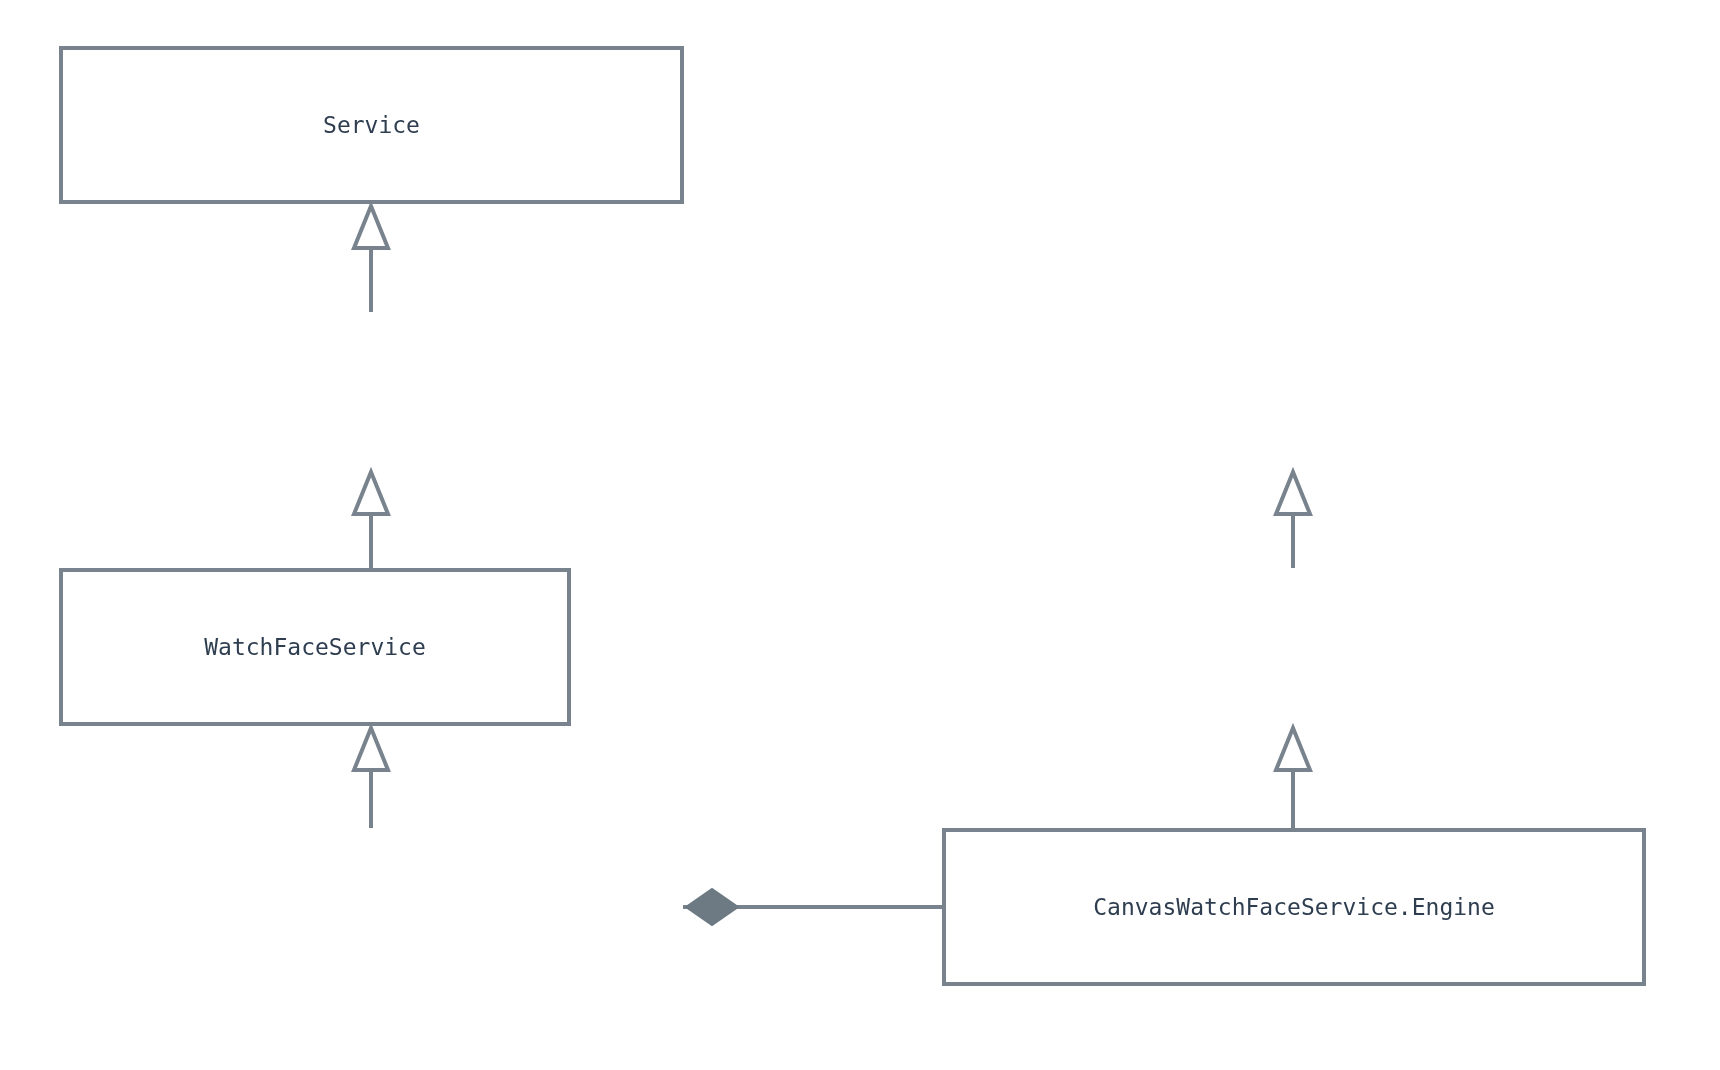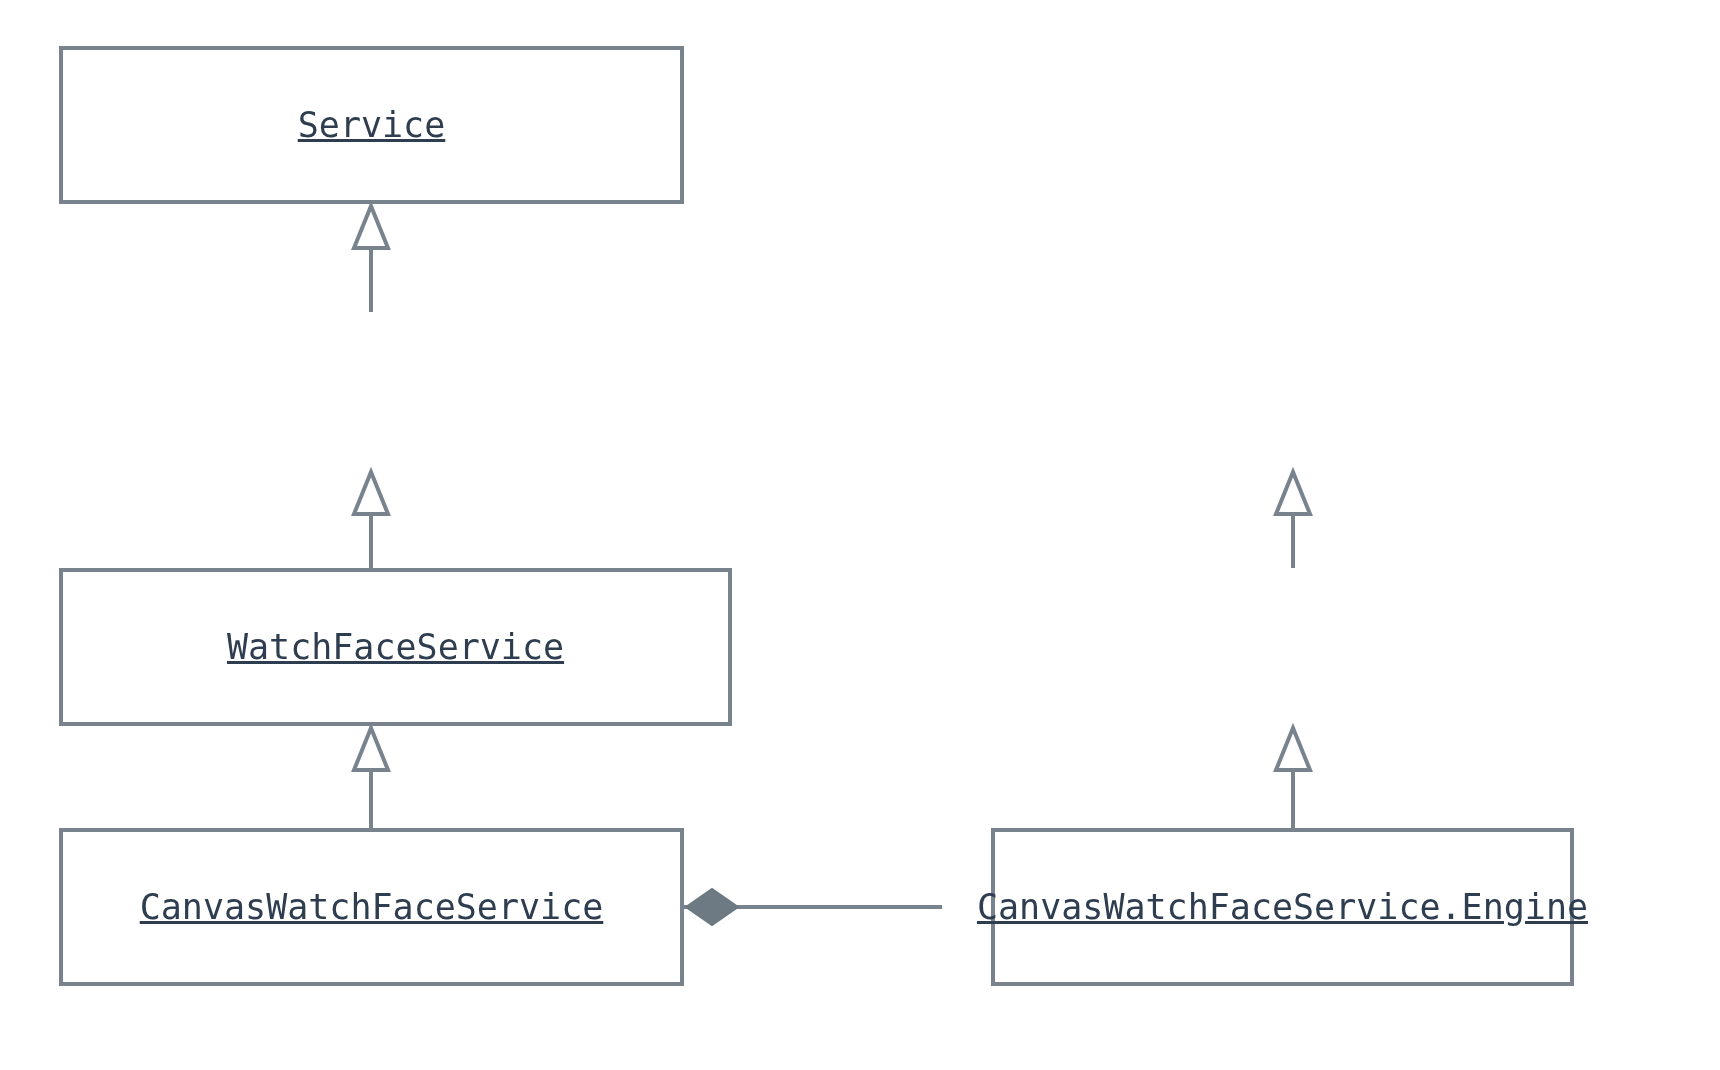--- a/index.html
+++ b/index.html
@@ -21,25 +21,24 @@
   }
   .class-box {
     position: absolute;
     background: var(--box-fill);
     border: 4px solid var(--border);
     display: flex;
     align-items: center;
     justify-content: center;
   }
   .class-label {
-    font-size: 35px;
+    font-size: 23px;
     color: var(--text);
     white-space: nowrap;
     letter-spacing: 0px;
-    text-decoration: underline;
   }
   svg.connectors {
     position: absolute;
     left: 0; top: 0;
     width: 1720px;
     height: 1070px;
     pointer-events: none;
   }
   .edge-line {
     stroke: var(--border);
@@ -95,27 +94,24 @@
       <line class="edge-line" x1="683" y1="907" x2="942" y2="907"></line>
       <polygon class="diamond" points="686,907 712,889 738,907 712,925"></polygon>
     </g>
   </svg>
 
   <div class="class-box" style="left:59px; top:46px; width:625px; height:158px;">
     <span class="class-label">Service</span>
   </div>
 
 
-  <div class="class-box" style="left:59px; top:568px; width:673px; height:158px;">
+  <div class="class-box" style="left:59px; top:568px; width:512px; height:158px;">
     <span class="class-label">WatchFaceService</span>
-  </div>
-
-  <div class="class-box" style="left:59px; top:828px; width:625px; height:158px;">
-    <span class="class-label">CanvasWatchFaceService</span>
   </div>
 
 
 
-  <div class="class-box" style="left:991px; top:828px; width:583px; height:158px;justify-content:center;">
+
+  <div class="class-box" style="left:942px; top:828px; width:704px; height:158px;justify-content:center;">
     <span class="class-label">CanvasWatchFaceService.Engine</span>
   </div>
 
 </div>
 
 </body></html>

